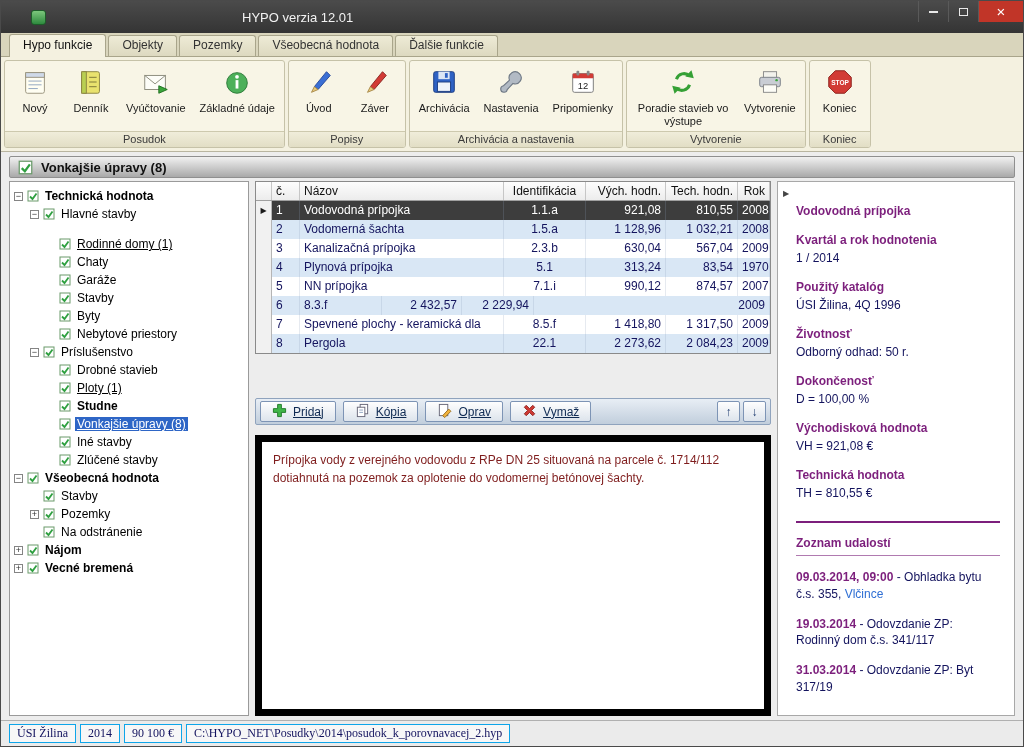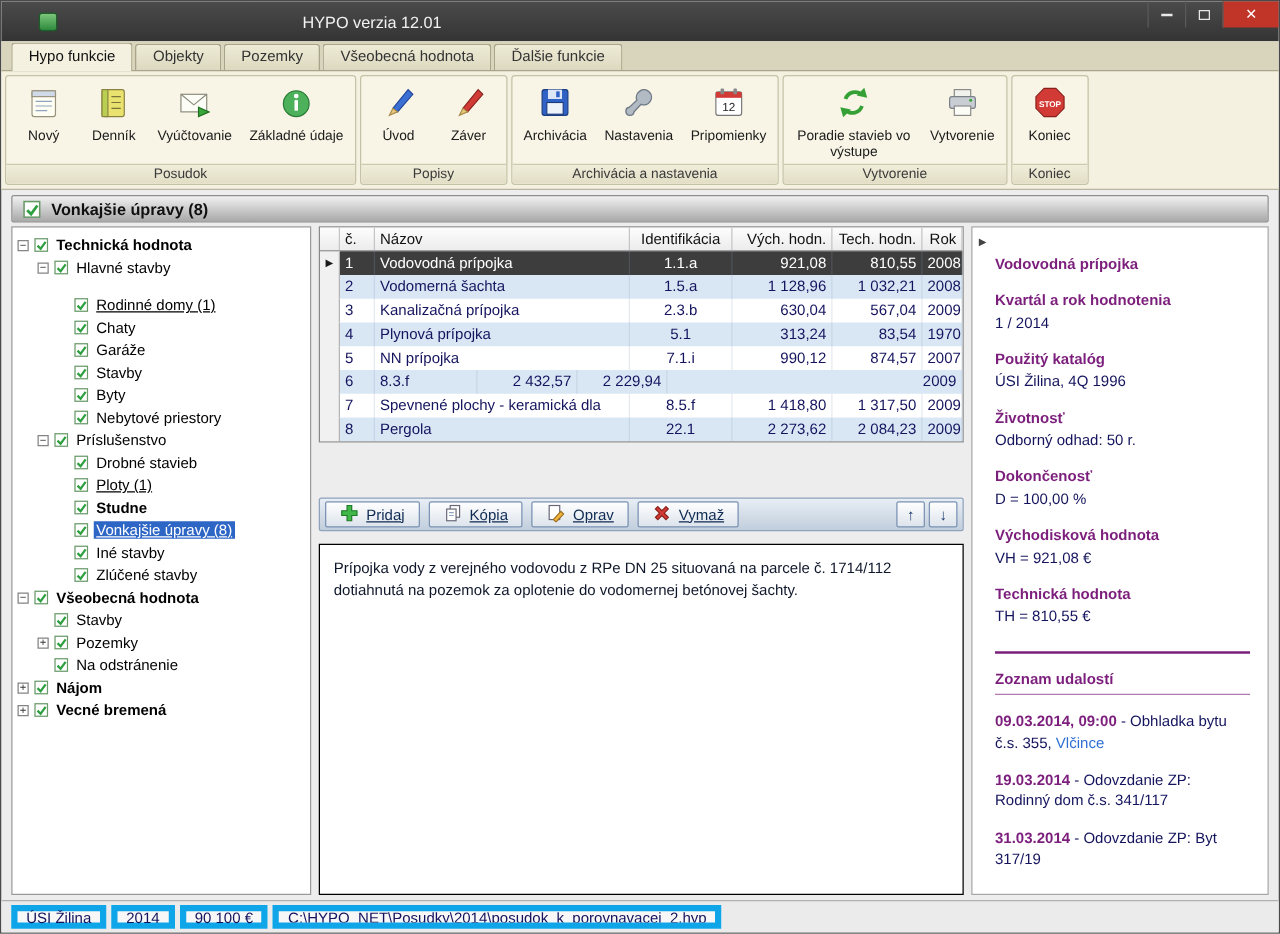--- a/index.html
+++ b/index.html
@@ -63,40 +63,40 @@
   .c0 { width:28px; flex:none; } .c1 { width:204px; flex:none; } .c2 { width:82px; flex:none; }
   .c3 { width:80px; flex:none; } .c4 { width:72px; flex:none; } .c5 { flex:1; min-width:0; }
 
   .action-bar { height:27px; flex:none; margin-top:44px; background:linear-gradient(#e8eef5,#c1cedc); border:1px solid #8fa3bd; border-radius:2px; display:flex; align-items:center; padding:0 4px; gap:7px; }
   .abtn { height:21px; display:flex; align-items:center; gap:6px; padding:0 11px; background:linear-gradient(#fefefe,#dde4ec); border:1px solid #7d94b5; border-radius:2px; cursor:default; }
   .abtn svg { width:15px; height:15px; }
   .albl { color:#0f2a52; text-decoration:underline; }
   .arrowbtns { margin-left:auto; display:flex; gap:3px; }
   .sqbtn { width:23px; height:21px; display:flex; align-items:center; justify-content:center; background:linear-gradient(#fefefe,#dde4ec); border:1px solid #7d94b5; border-radius:2px; color:#1c3a6e; font-weight:bold; }
 
-  .desc-box { flex:1; min-height:0; margin-top:10px; border:1px solid #000000; background:#fff; padding:9px 11px; color:#0f172a; line-height:1.5; overflow:hidden; }
+  .desc-box { flex:1; min-height:0; margin-top:10px; border:7px solid #000000; background:#fff; padding:9px 11px; color:#7f1d1d; line-height:1.5; overflow:hidden; }
 
   
   .right-panel { width:238px; flex:none; background:#fff; border:1px solid #a8a8a8; padding:22px 10px 0 18px; position:relative; overflow:hidden; }
   .collapse { position:absolute; top:7px; left:5px; font-size:8px; color:#444; }
   .dtitle { color:#7c1f7c; font-weight:bold; }
   .dlabel { color:#7c1f7c; font-weight:bold; margin-top:15px; }
   .dvalue { color:#14145e; margin-top:4px; }
   .divider { height:2px; width:204px; background:#7c1f7c; margin:21px 0 13px; }
   .ev-title { color:#7c1f7c; font-weight:bold; }
   .ev-underline { height:1px; width:204px; background:#b07ab0; margin:5px 0 13px; }
   .event { margin-bottom:13px; line-height:1.4; color:#14145e; padding-right:6px; }
   .edate { color:#7c1f7c; font-weight:bold; }
   .elink { color:#2f6fd4; }
 
   
   .statusbar { height:26px; flex:none; background:#ebebeb; border-top:1px solid #b0b0b0; display:flex; align-items:center; padding:0 8px; gap:4px; }
   .sb-left { width:240px; flex:none; display:flex; align-items:center; gap:6px; color:#1c1c1c; }
   .sb-check { width:12px; height:12px; flex:none; border:1px solid #6f9a85; background:#ddeee6; }
-  .sb-field { height:19px; border:5px solid #0ea5e9; background:#f7f7f7; color:#12125e; display:flex; align-items:center; padding:0 7px; white-space:nowrap; }
+  .sb-field { height:19px; border:1px solid #0ea5e9; background:#f7f7f7; color:#12125e; display:flex; align-items:center; padding:0 7px; white-space:nowrap;font-family:Liberation Serif, serif; }
   .sb-field.path { overflow:hidden; max-width:380px; }
 </style>
 </head>
 <body>
 
 <div class="window">
 
   <div class="titlebar">
     <span class="app-icon"></span>
     <span class="title-app">HYPO verzia 12.01</span>

